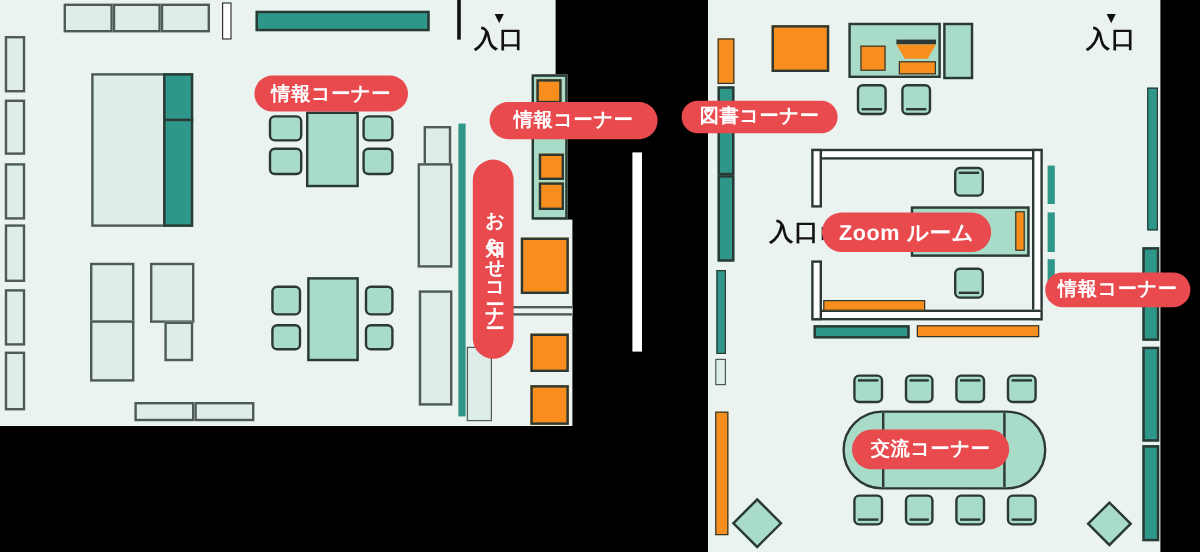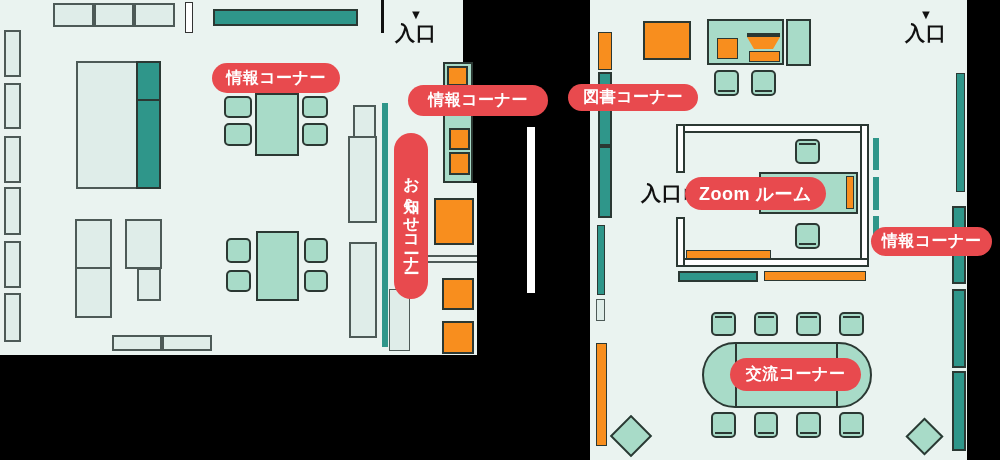--- a/index.html
+++ b/index.html
@@ -178,15 +178,15 @@
     <span class="txt">入口</span>
     <span class="arr">▶</span>
   </div>
 
   <div class="abs pill" style="left:212px;top:63px;width:128px;height:30px">情報コーナー</div>
   <div class="abs pill" style="left:408px;top:85px;width:140px;height:31px">情報コーナー</div>
   <div class="abs pill pill-v" style="left:394px;top:133px;width:34px;height:166px">お知らせコーナー</div>
   <div class="abs pill" style="left:568px;top:84px;width:130px;height:27px">図書コーナー</div>
   <div class="abs pill" style="left:685px;top:177px;width:141px;height:33px;font-size:18px">Zoom ルーム</div>
   <div class="abs pill" style="left:871px;top:227px;width:121px;height:29px">情報コーナー</div>
-  <div class="abs pill" style="left:730px;top:358px;width:131px;height:33px">交流コーナー</div>
+  <div class="abs pill" style="left:710px;top:358px;width:131px;height:33px">交流コーナー</div>
 
 </div>
 
 </body></html>

